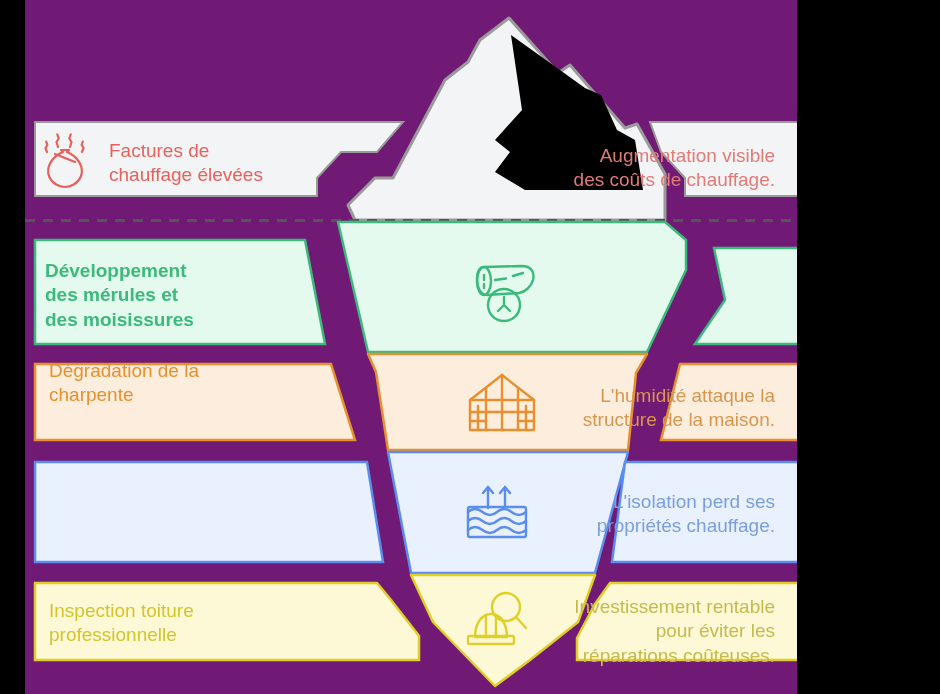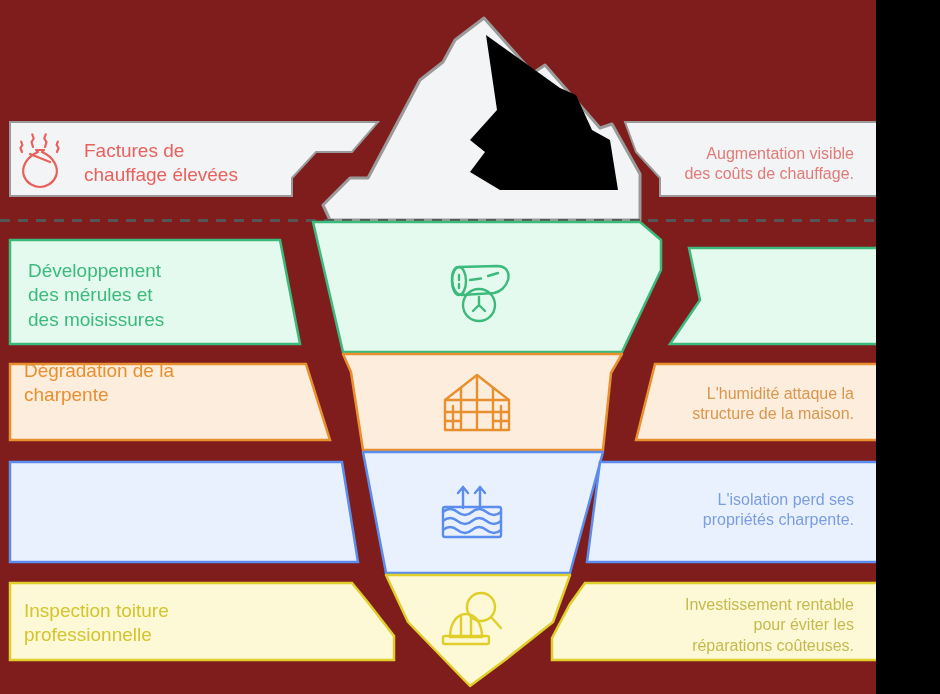--- a/index.html
+++ b/index.html
@@ -5,45 +5,46 @@
   html, body {
     margin: 0;
     padding: 0;
     background: #000000;
   }
   body {
     font-family: "Liberation Sans", sans-serif;
   }
   #stage {
     position: relative;
-    width: 876px;
+    width: 772px;
     height: 694px;
-    background: #7f1d1d;
+    background: #701a75;
     overflow: hidden;
+    margin-left: 25px;
   }
   #stage svg.layer {
     position: absolute;
     left: 0;
     top: 0;
     width: 940px;
     height: 694px;
   }
   .txt {
     position: absolute;
     white-space: pre-line;
     line-height: 1.28;
   }
   .label-left {
     text-align: left;
     font-size: 19px;
     font-weight: 400;
   }
   .label-right {
     text-align: right;
-    font-size: 16px;
+    font-size: 19px;
     font-weight: 400;
   }
 </style>
 </head>
 <body>
 
 <div id="stage">
 
   <svg class="layer" viewBox="0 0 940 694">
     <defs>
@@ -160,31 +161,31 @@
       <path d="M 461 615 L 461 637 M 471 615 L 471 637"></path>
       <rect x="443" y="636" width="46" height="8" rx="2"></rect>
     </g>
   </svg>
 
   <div class="txt label-left" style="left:84px; top:139px; width:230px; color:#e8615d;">Factures de
 chauffage élevées</div>
   <div class="txt label-right" style="right:22px; top:144px; width:300px; color:#e07b78;">Augmentation visible
 des coûts de chauffage.</div>
 
-  <div class="txt label-left" style="left:28px; top:259px; width:250px; color:#3cba7c;">Développement
+  <div class="txt label-left" style="left:20px; top:259px; width:250px; color:#3cba7c;font-weight:bold;">Développement
 des mérules et
 des moisissures</div>
 
   <div class="txt label-left" style="left:24px; top:359px; width:270px; color:#e8902f;">Dégradation de la
 charpente</div>
   <div class="txt label-right" style="right:22px; top:384px; width:300px; color:#d9964e;">L'humidité attaque la
 structure de la maison.</div>
 
   <div class="txt label-right" style="right:22px; top:490px; width:300px; color:#7a9ee0;">L'isolation perd ses
-propriétés charpente.</div>
+propriétés chauffage.</div>
 
   <div class="txt label-left" style="left:24px; top:599px; width:300px; color:#d4c42e;">Inspection toiture
 professionnelle</div>
   <div class="txt label-right" style="right:22px; top:595px; width:300px; color:#c6ba4f;">Investissement rentable
 pour éviter les
 réparations coûteuses.</div>
 
 </div>
 
 </body></html>

